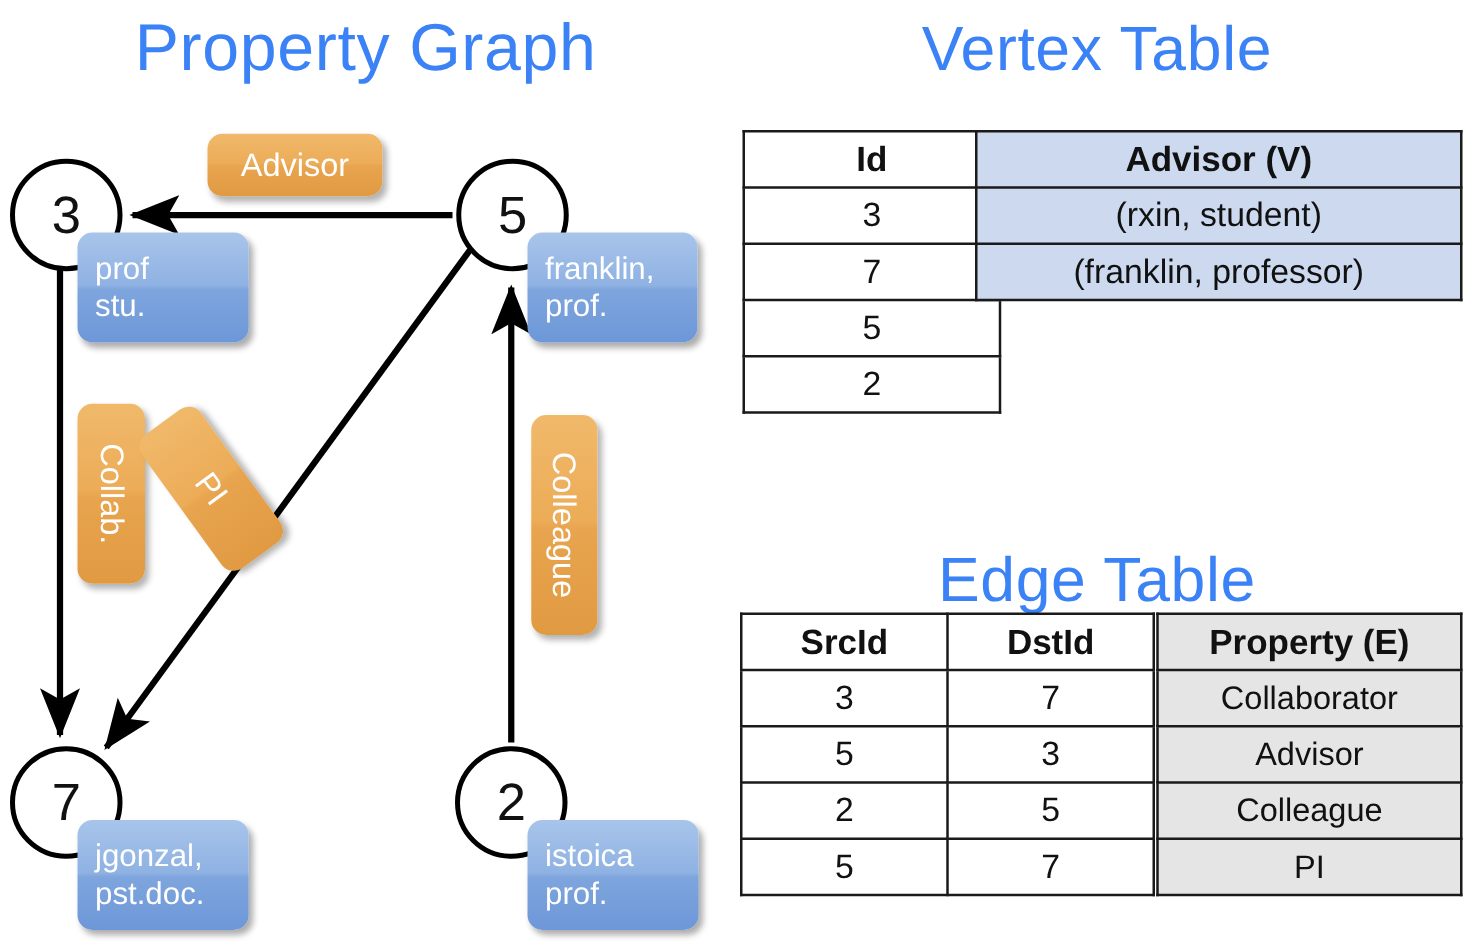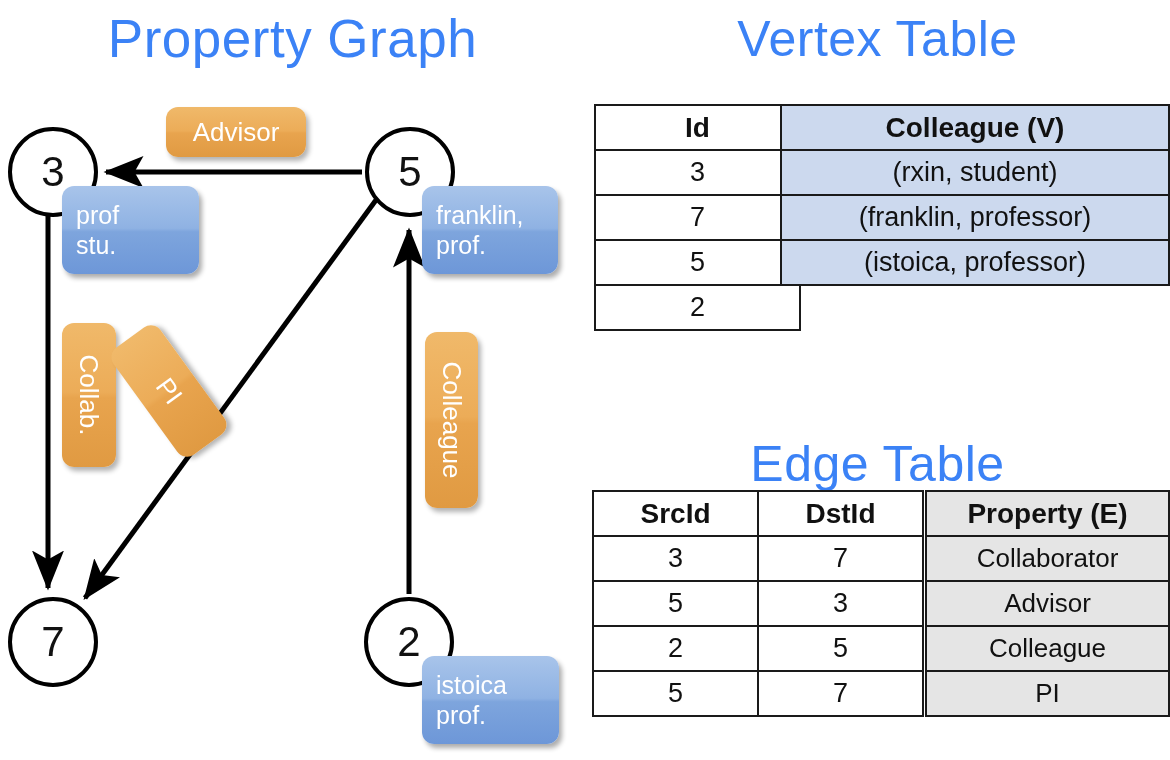--- a/index.html
+++ b/index.html
@@ -196,20 +196,22 @@
     <span>7</span>
   </div>
   <div class="node" id="node-2">
     <span>2</span>
   </div>
 
   <div class="vprop" id="vprop-3">prof
 stu.</div>
   <div class="vprop" id="vprop-5">franklin,
 prof.</div>
+  <div class="vprop" id="vprop-7">jgonzal,
+pst.doc.</div>
   <div class="vprop" id="vprop-2">istoica
 prof.</div>
 
   <div class="eprop" id="eprop-advisor">
     <span class="rot-h">Advisor</span>
   </div>
   <div class="eprop" id="eprop-collab">
     <span class="rot">Collab.</span>
   </div>
   <div class="eprop" id="eprop-pi">
@@ -240,33 +242,30 @@
     </tr>
     <tr>
       <td>2</td>
     </tr>
   </tbody>
 </table>
 
 <table class="tbl" id="vtbl-prop">
   <thead>
     <tr>
-      <th>Colleague (V)</th>
+      <th>Advisor (V)</th>
     </tr>
   </thead>
   <tbody>
     <tr>
       <td>(rxin, student)</td>
     </tr>
     <tr>
       <td>(franklin, professor)</td>
     </tr>
-    <tr>
-      <td>(istoica, professor)</td>
-    </tr>
   </tbody>
 </table>
 
 <div class="title" id="title-edge-table">Edge Table</div>
 
 <table class="tbl" id="etbl-ids">
   <thead>
     <tr>
       <th>SrcId</th>
       <th>DstId</th>

